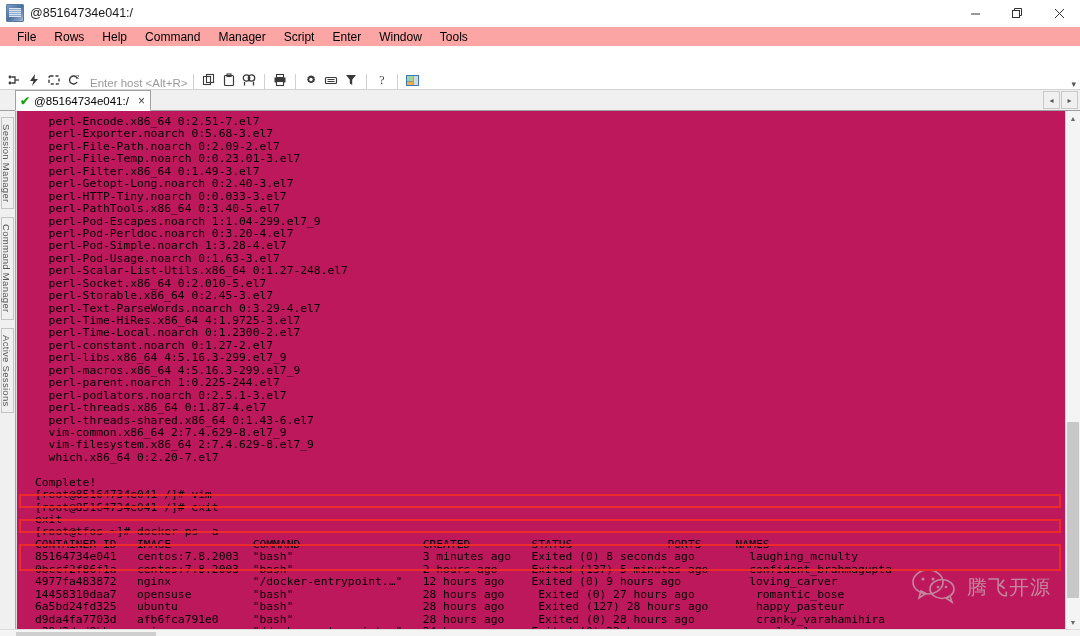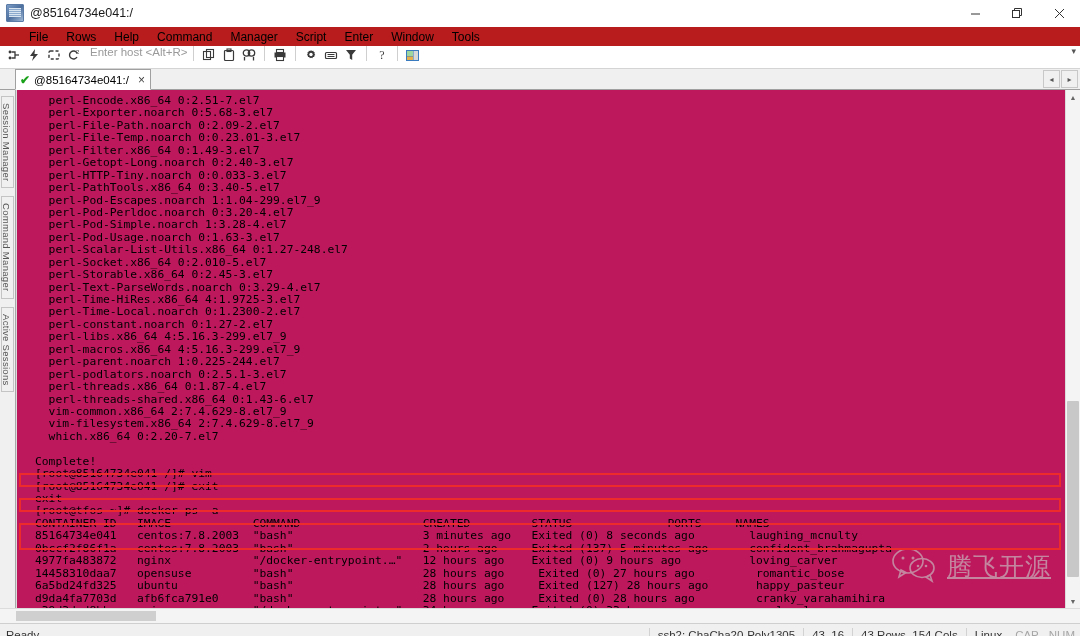--- a/index.html
+++ b/index.html
@@ -53,41 +53,42 @@
   .win-btn {
     width: 42px; height: 26px;
     display: flex; align-items: center; justify-content: center;
     color: #333;
   }
   .win-btn svg { display:block; }
 
   
   .menubar {
     height: 19px;
-    background: #b91c1c;
+    background: #fca5a5;
     display: flex;
     align-items: center;
-    padding-left: 20px;
+    padding-left: 8px;
     font-size: 12px;
   }
   .menu-item {
     padding: 2px 9px;
     color: #000;
     white-space: nowrap;
   }
 
   
   .toolbar {
     height: 22px;
     background: #ffffff;
     display: flex;
-    align-items: flex-start;
+    align-items: flex-end;
     padding-left: 4px;
     border-bottom: 1px solid #d4d4d4;
     position: relative;
+    margin-top: 21px;
   }
   .tb-btn {
     width: 18px; height: 18px;
     display: flex; align-items: center; justify-content: center;
     color: #3a3a3a;
     margin: 0 1px;
   }
   .tb-sep {
     width: 1px; height: 15px;
     background: #cfcfcf;
@@ -208,25 +209,24 @@
   .watermark {
     position: absolute;
     right: 14px; bottom: 22px;
     display: flex; align-items: center; gap: 6px;
     opacity: 0.62;
     z-index: 4;
     pointer-events: none;
   }
   .wm-text {
     font-family: "DejaVu Sans", sans-serif;
-    font-size: 25px;
+    font-size: 20px;
     color: #c8c8c8;
     letter-spacing: 1px;
     line-height: 1;
-    text-decoration: underline;
   }
 
   
   .vscroll {
     width: 14px;
     background: #f4f4f4;
     border-left: 1px solid #dcdcdc;
     flex: none;
     position: relative;
   }

